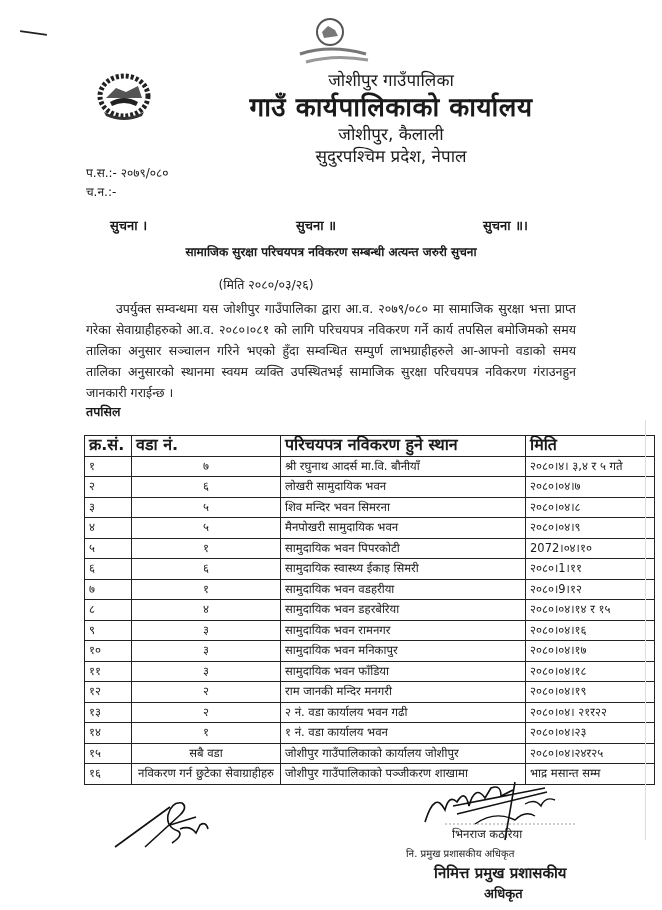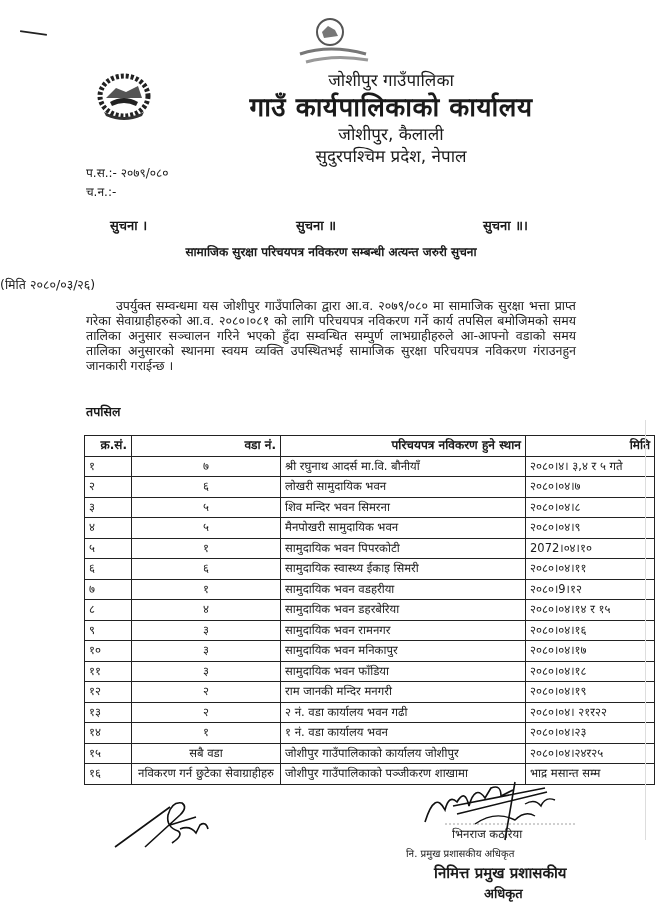--- a/index.html
+++ b/index.html
@@ -15,26 +15,26 @@
   .hdr1 { top:68px; left:60px; font-size:17px; }
   .hdr2 { top:88px; left:60px; font-size:26px; font-weight:bold; letter-spacing:0.5px; }
   .hdr3 { top:122px; left:60px; font-size:17px; }
   .hdr4 { top:144px; left:60px; font-size:17px; }
   .ref { left:86px; font-size:12px; }
   .ref1 { top:164px; }
   .ref2 { top:183px; }
   .notice { top:216px; font-size:13px; font-weight:bold; }
   .n1 { left:110px; } .n2 { left:296px; } .n3 { left:483px; }
   .title { top:243px; left:0; width:662px; text-align:center; font-size:12px; font-weight:bold; }
-  .date { top:276px; left:0; width:532px; text-align:left; font-size:12.5px; }
-  .body-text { left:86px; top:298px; width:490px; font-size:12.5px; line-height:15px; text-align:justify; text-indent:30px; }
+  .date { top:276px; left:0; width:532px; text-align:center; font-size:12.5px; }
+  .body-text { left:86px; top:298px; width:490px; font-size:12.5px; line-height:21px; text-align:justify; text-indent:30px; }
   .tapsil { left:86px; top:403px; font-size:12.5px; font-weight:bold; }
   table.sched { position:absolute; left:84px; top:435px; border-collapse:collapse; font-size:11.5px; }
   table.sched th, table.sched td { border:1px solid #222; padding:1px 4px; height:17.5px; line-height:16px; vertical-align:top; }
-  table.sched th { font-weight:bold; text-align:right; font-size:12px; }
+  table.sched th { font-weight:bold; text-align:left; font-size:16px; }
   .c-sn { width:38px; }
   .c-ward { width:140px; text-align:center; }
   .c-place { width:236px; }
   .c-date { width:120px;margin-left:12px; }
   .sig-right { left:405px; top:780px; width:220px; height:110px; }
   .sig-left { left:110px; top:795px; width:110px; height:60px; }
   .signer-name { left:452px; top:826px; font-size:11.5px; }
   .signer-title { left:406px; top:846px; font-size:10px; }
   .signer-stamp1 { left:434px; top:862px; font-size:15px; font-weight:bold; }
   .signer-stamp2 { left:484px; top:884px; font-size:13px; font-weight:bold; }
@@ -114,21 +114,21 @@
       <tr>
         <td class="c-sn">५</td>
         <td class="c-ward">१</td>
         <td class="c-place">सामुदायिक भवन पिपरकोटी</td>
         <td class="c-date">2072।०४।१०</td>
       </tr>
       <tr>
         <td class="c-sn">६</td>
         <td class="c-ward">६</td>
         <td class="c-place">सामुदायिक स्वास्थ्य ईकाइ सिमरी</td>
-        <td class="c-date">२०८०।०४।११</td>
+        <td class="c-date">२०८०।1।११</td>
       </tr>
       <tr>
         <td class="c-sn">७</td>
         <td class="c-ward">१</td>
         <td class="c-place">सामुदायिक भवन वडहरीया</td>
         <td class="c-date">२०८०।9।१२</td>
       </tr>
       <tr>
         <td class="c-sn">८</td>
         <td class="c-ward">४</td>

